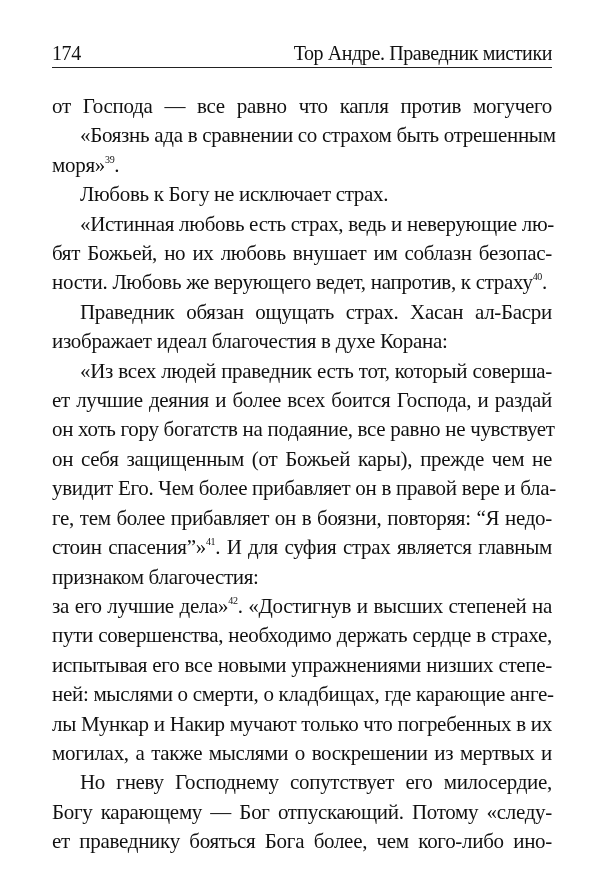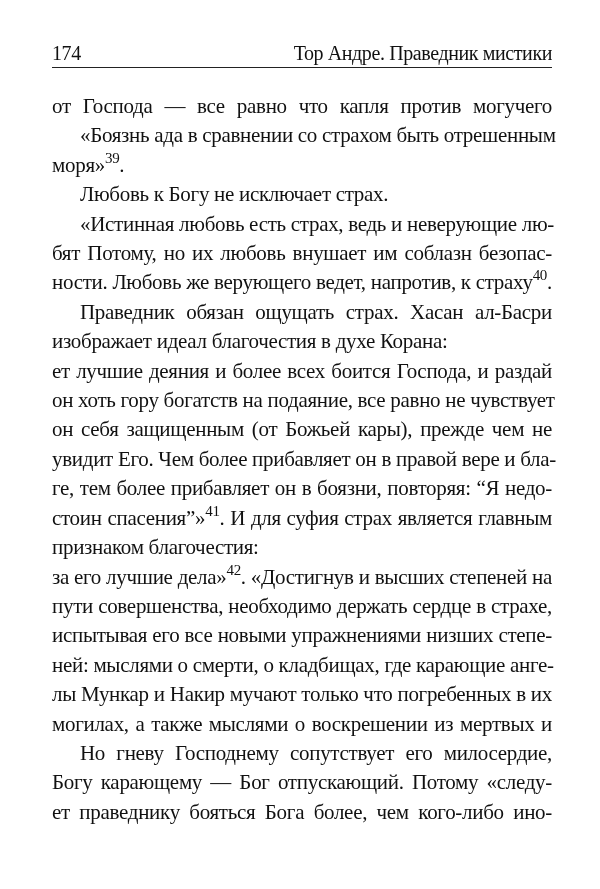--- a/index.html
+++ b/index.html
@@ -11,49 +11,50 @@
   .running-head {
     display: flex; justify-content: space-between; align-items: flex-end;
     font-size: 20px; line-height: 24px; height: 25px;
     border-bottom: 1.5px solid #222; padding-bottom: 2px;
     letter-spacing: -0.4px;
   }
   .body { margin-top: 24px; font-size: 21px; line-height: 29.4px; letter-spacing: -0.3px; }
   .line { display: block; text-align: justify; text-align-last: justify; white-space: nowrap; }
   .line.last { text-align-last: left; }
   .line.indent { padding-left: 28px; }
-  sup { font-size: 15px; line-height: 0; vertical-align: 9px; }
+  sup { font-size: 10px; line-height: 0; vertical-align: 9px; }
 </style>
 </head>
 <body>
 
 <div class="page">
   <div class="running-head">
     <span>174</span>
     <span>Тор Андре. Праведник мистики</span>
   </div>
   <div class="body" id="body">
       <div>
         <span class="line"><span>от Господа — все равно что капля против могучего</span></span>
         <span class="line indent"><span>«Боязнь ада в сравнении со страхом быть отрешенным</span></span>
         <span class="line last"><span>моря»</span><sup>39</sup><span>.</span></span>
       </div>
       <div>
         <span class="line indent last"><span>Любовь к Богу не исключает страх.</span></span>
       </div>
       <div>
         <span class="line indent"><span>«Истинная любовь есть страх, ведь и неверующие лю-</span></span>
-        <span class="line"><span>бят Потому, но их любовь внушает им соблазн безопас-</span></span>
+        <span class="line"><span>бят Божьей, но их любовь внушает им соблазн безопас-</span></span>
         <span class="line last"><span>ности. Любовь же верующего ведет, напротив, к страху</span><sup>40</sup><span>.</span></span>
       </div>
       <div>
         <span class="line indent"><span>Праведник обязан ощущать страх. Хасан ал-Басри</span></span>
         <span class="line last"><span>изображает идеал благочестия в духе Корана:</span></span>
       </div>
       <div>
+        <span class="line indent"><span>«Из всех людей праведник есть тот, который соверша-</span></span>
         <span class="line"><span>ет лучшие деяния и более всех боится Господа, и раздай</span></span>
         <span class="line"><span>он хоть гору богатств на подаяние, все равно не чувствует</span></span>
         <span class="line"><span>он себя защищенным (от Божьей кары), прежде чем не</span></span>
         <span class="line"><span>увидит Его. Чем более прибавляет он в правой вере и бла-</span></span>
         <span class="line"><span>ге, тем более прибавляет он в боязни, повторяя: “Я недо-</span></span>
         <span class="line"><span>стоин спасения”»</span><sup>41</sup><span>. И для суфия страх является главным</span></span>
         <span class="line last"><span>признаком благочестия:</span></span>
       </div>
       <div>
         <span class="line"><span>за его лучшие дела»</span><sup>42</sup><span>. «Достигнув и высших степеней на</span></span>

